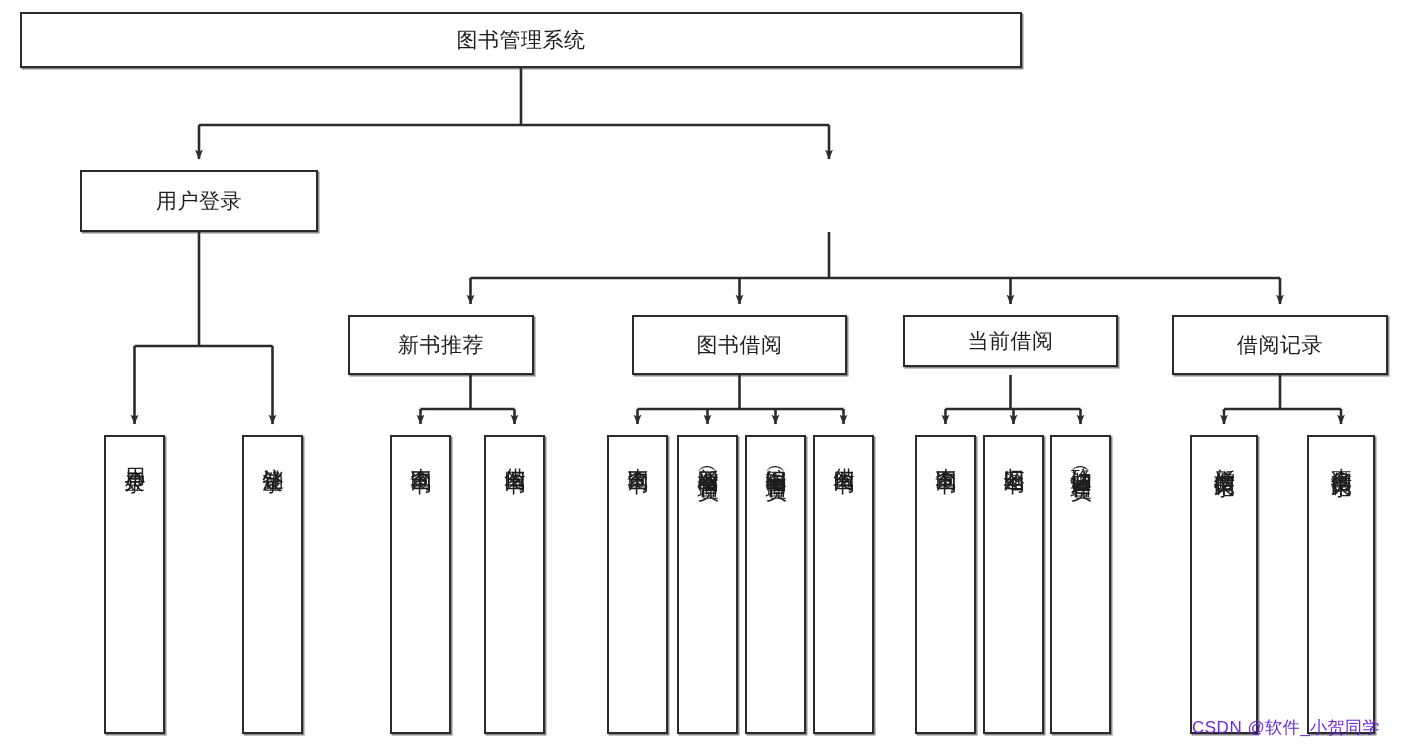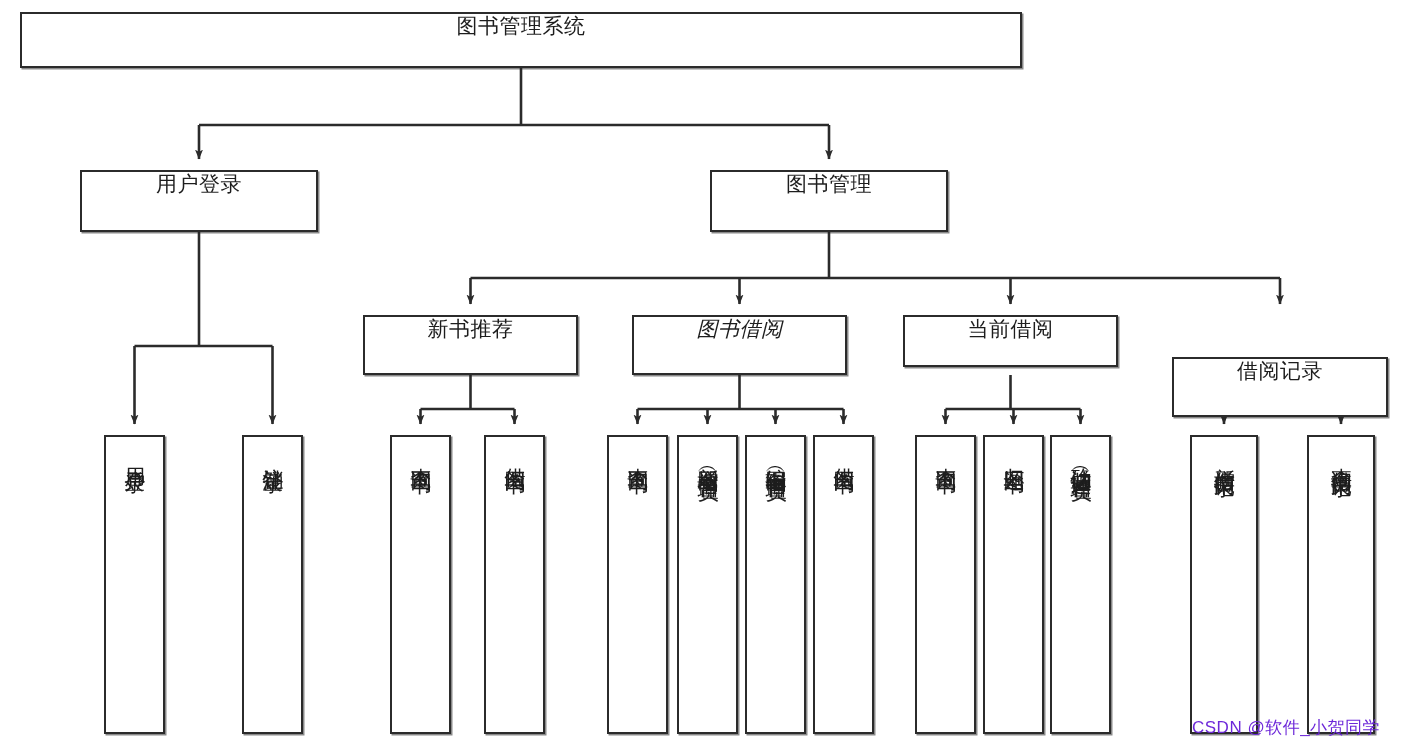--- a/index.html
+++ b/index.html
@@ -24,21 +24,21 @@
     width: 1405px;
     height: 747px;
   }
   .node {
     position: absolute;
     box-sizing: border-box;
     background: #ffffff;
     border: 2px solid #2b2b2b;
     box-shadow: 1.5px 1.5px 0 0 rgba(40,40,40,0.55);
     display: flex;
-    align-items: flex-start;
+    align-items: center;
     justify-content: center;
     color: #1d1d1d;
   }
   .node-label {
     display: block;
     text-align: center;
     line-height: 1.18;
     letter-spacing: 0.5px;
     white-space: nowrap;
   }
@@ -116,37 +116,34 @@
   </svg>
 
   <div class="node horizontal" style="left: 20px; top: 12px; width: 1002px; height: 56px;">
     <span class="node-label">图书管理系统</span>
   </div>
 
   <div class="node horizontal" style="left: 80px; top: 170px; width: 238px; height: 62px;">
     <span class="node-label">用户登录</span>
   </div>
 
-  <div class="node horizontal" style="left: 710px; top: 170px; width: 238px; height: 62px;">
-    <span class="node-label">图书管理</span>
-  </div>
 
-  <div class="node horizontal" style="left: 363px; top: 315px; width: 215px; height: 60px;">
+  <div class="node horizontal" style="left: 348px; top: 315px; width: 186px; height: 60px;">
     <span class="node-label">新书推荐</span>
   </div>
 
-  <div class="node horizontal" style="left: 632px; top: 315px; width: 215px; height: 60px; font-style: italic;">
+  <div class="node horizontal" style="left: 632px; top: 315px; width: 215px; height: 60px;">
     <span class="node-label">图书借阅</span>
   </div>
 
   <div class="node horizontal" style="left: 903px; top: 315px; width: 215px; height: 52px;">
     <span class="node-label">当前借阅</span>
   </div>
 
-  <div class="node horizontal" style="left: 1172px; top: 315px; width: 216px; height: 60px; margin-top: 42px;">
+  <div class="node horizontal" style="left: 1172px; top: 315px; width: 216px; height: 60px;">
     <span class="node-label">借阅记录</span>
   </div>
 
   <div class="node vertical" style="left: 104px; top: 435px; width: 61px; height: 299px;">
     <span class="node-label">用户登录</span>
   </div>
 
   <div class="node vertical" style="left: 242px; top: 435px; width: 61px; height: 299px;">
     <span class="node-label">注销登录</span>
   </div>

